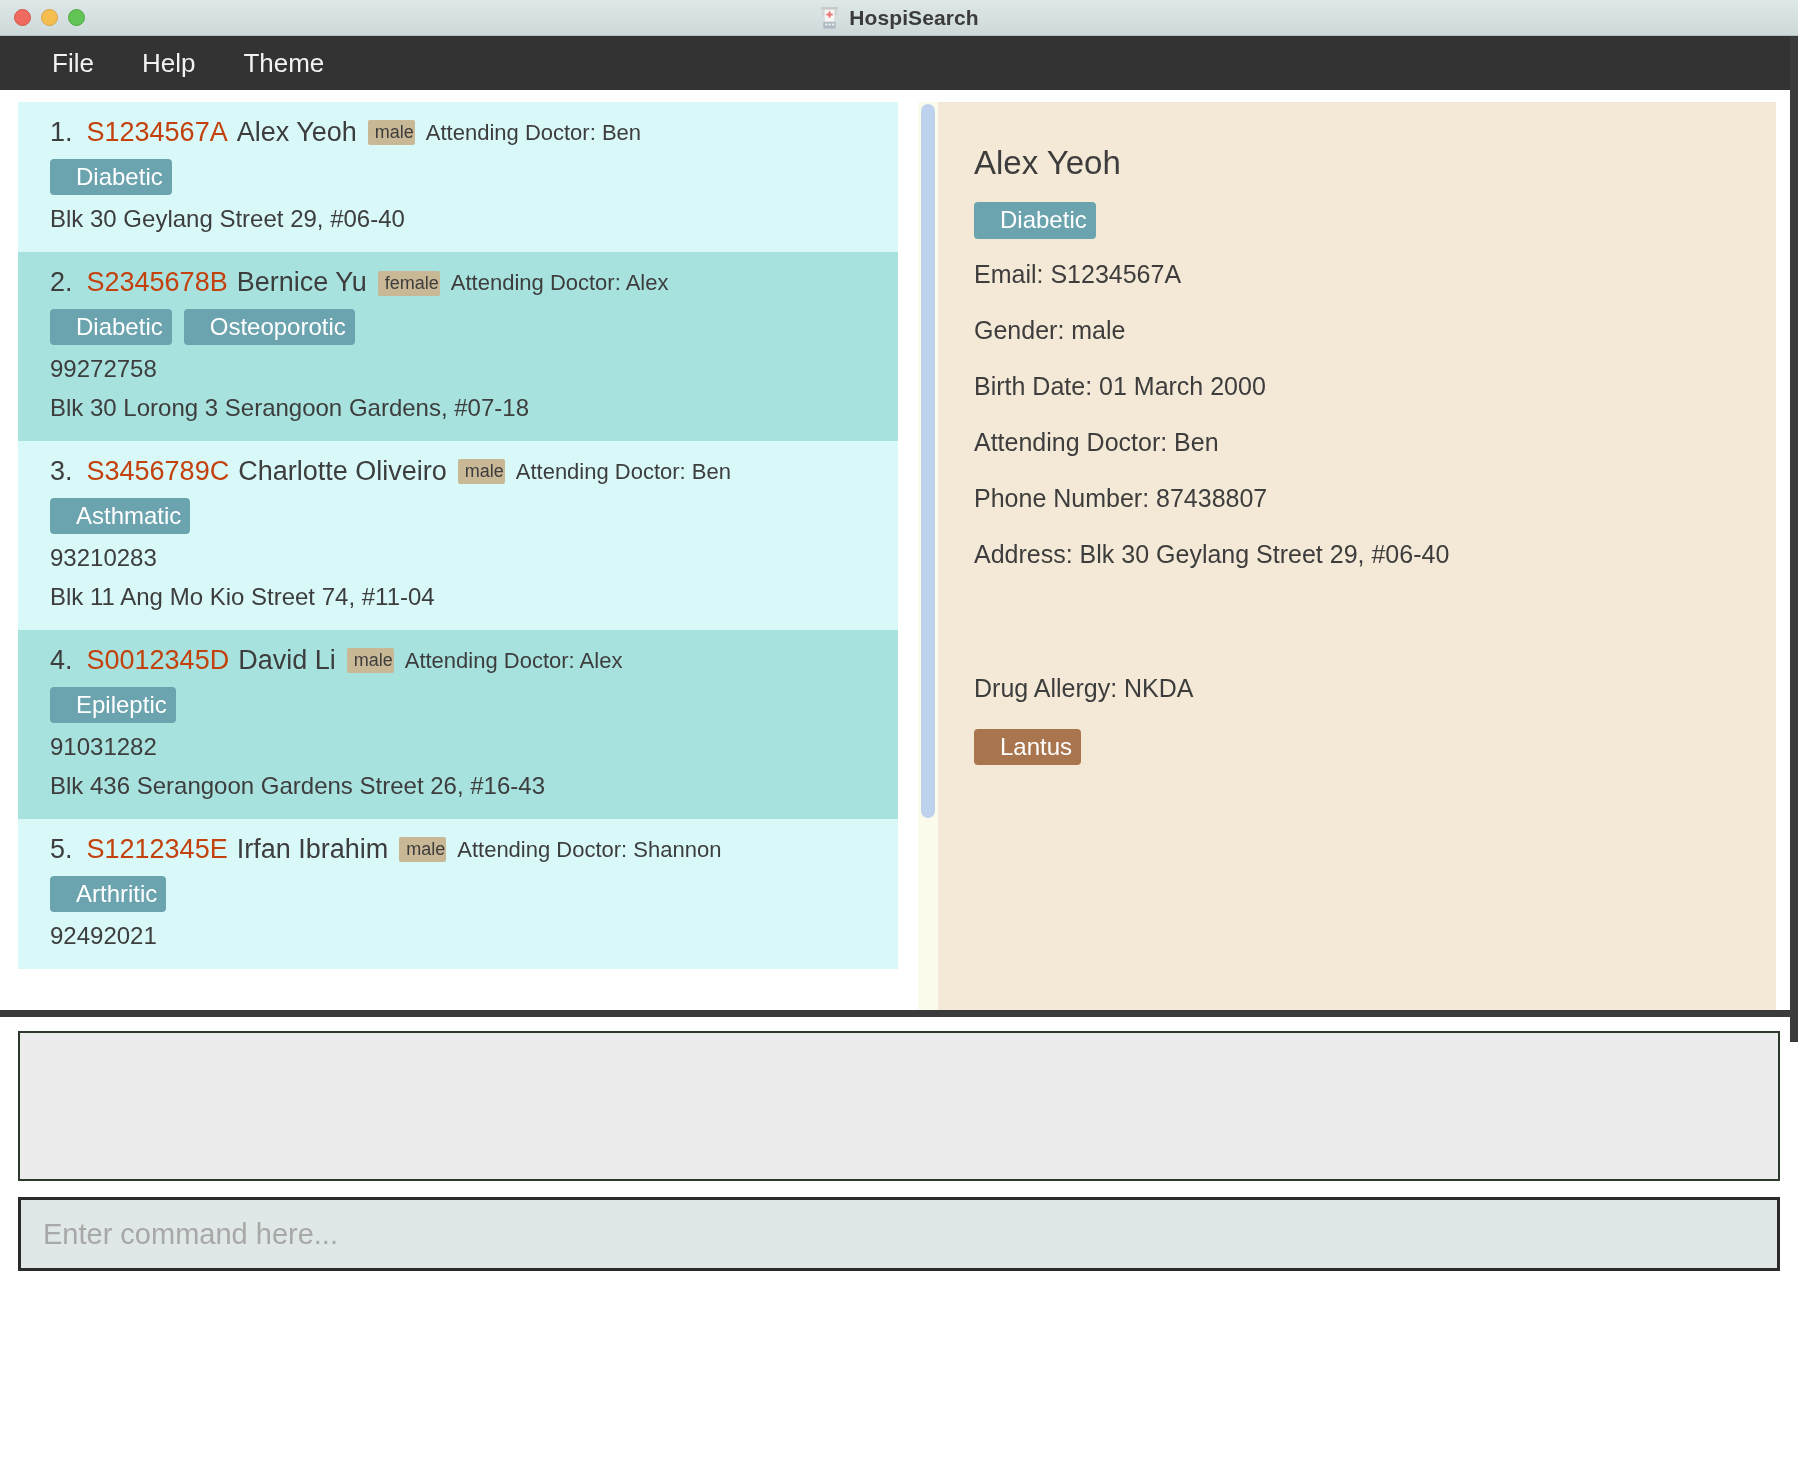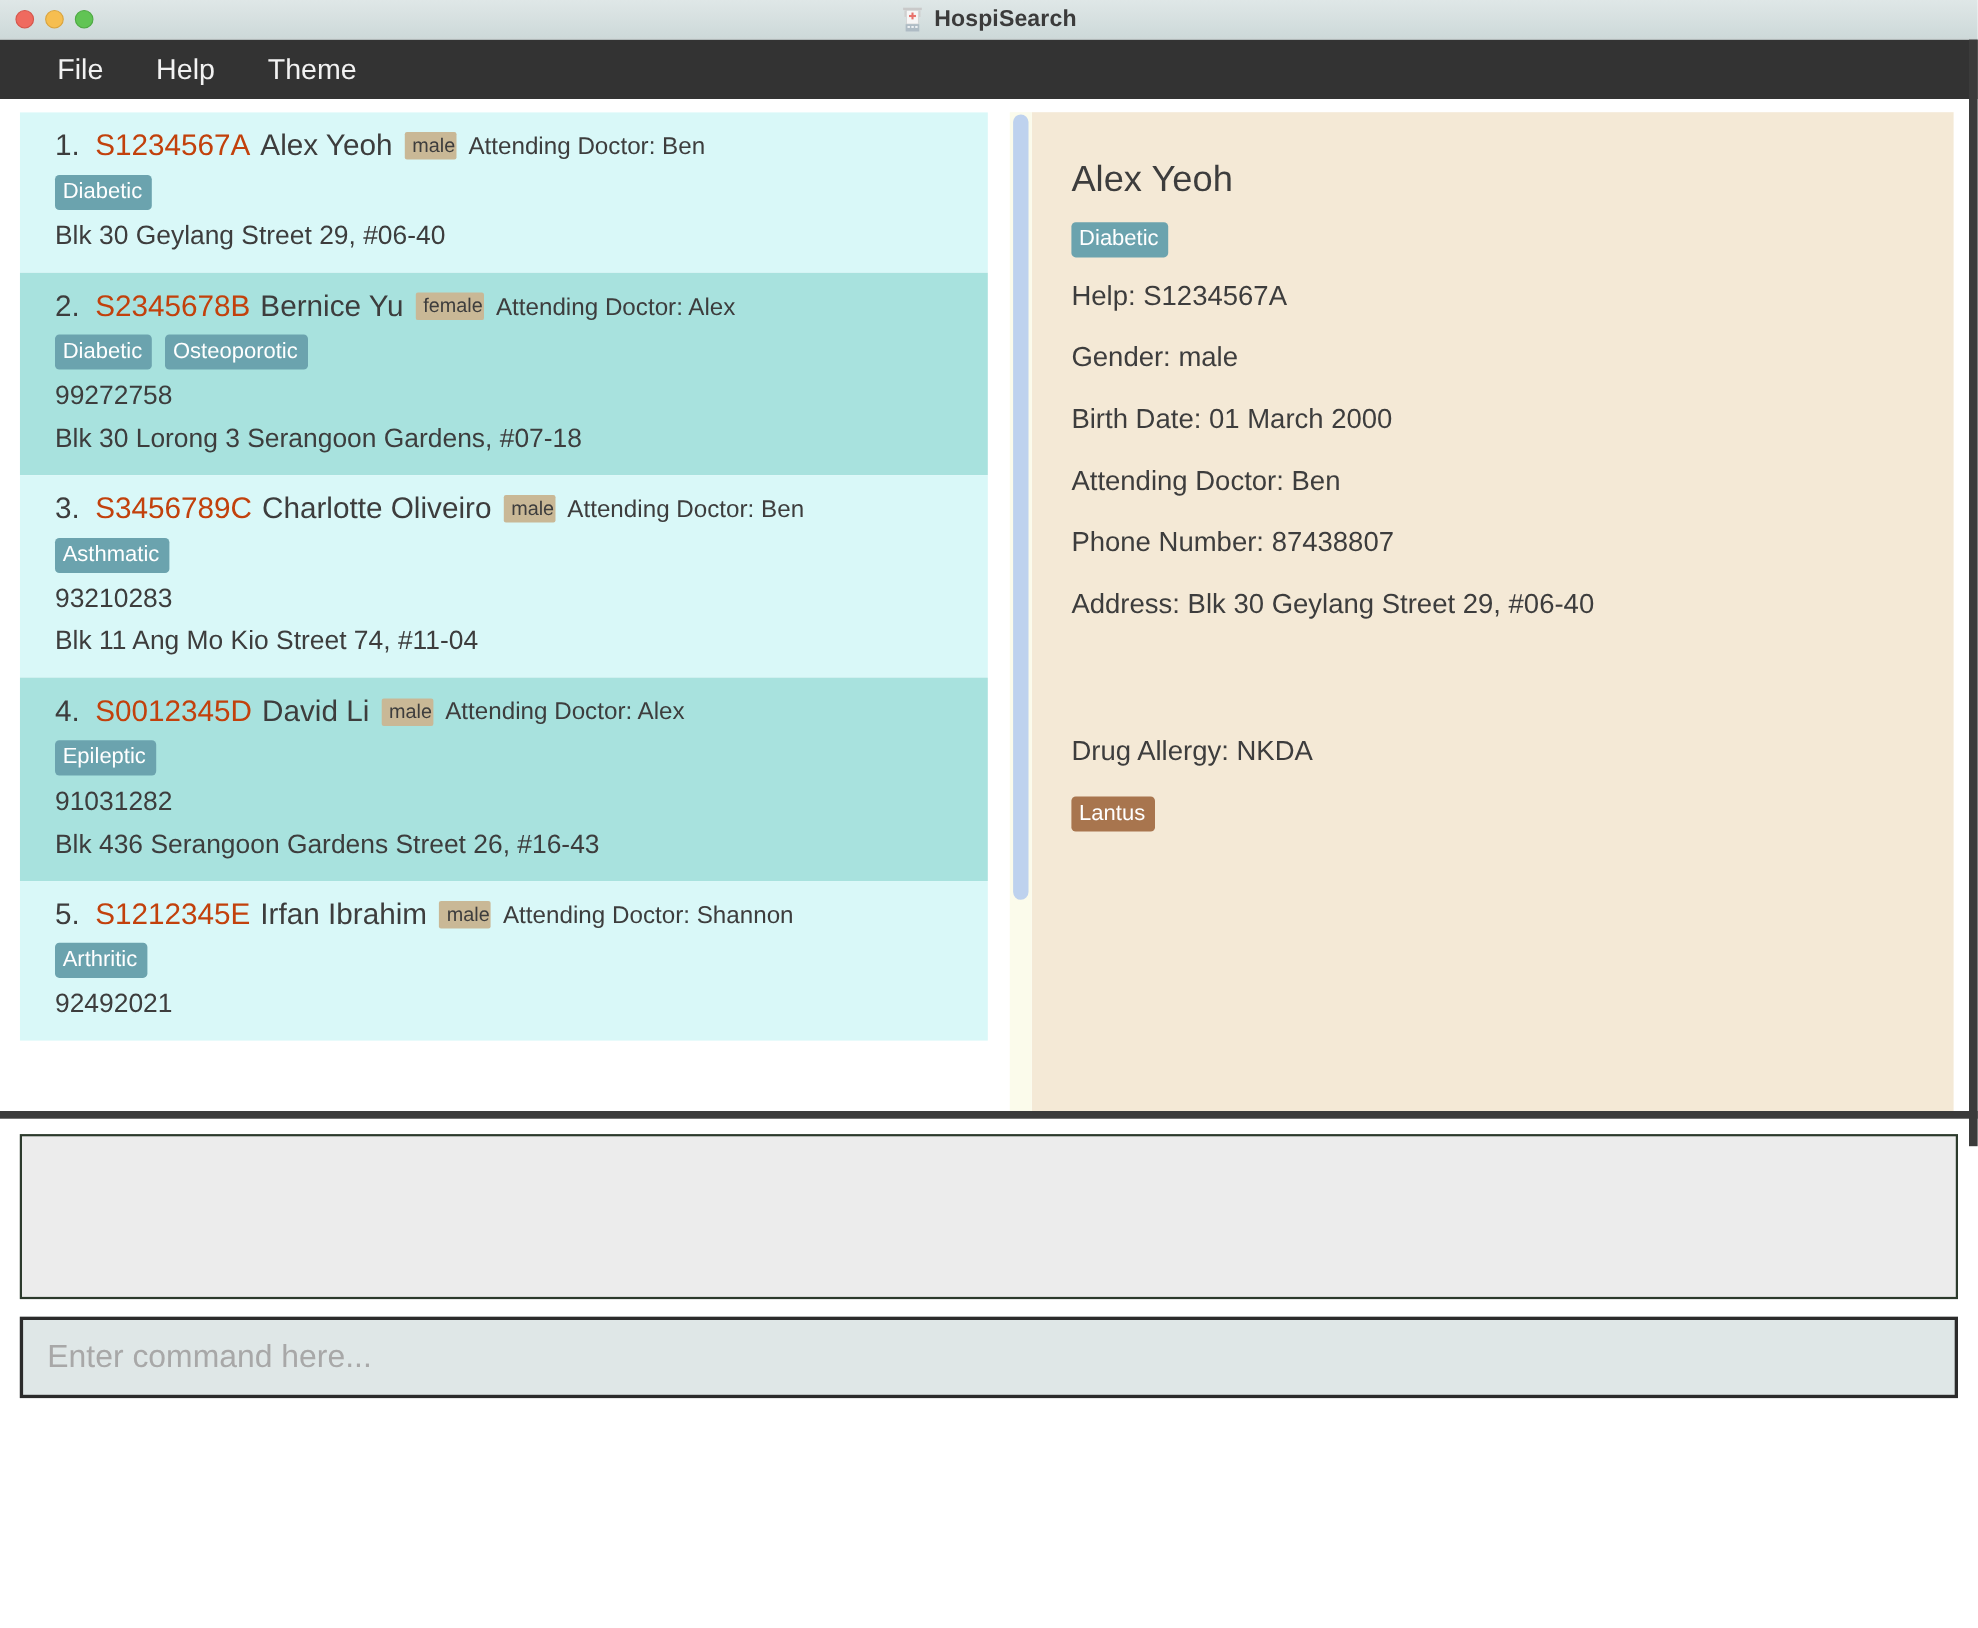--- a/index.html
+++ b/index.html
@@ -112,22 +112,22 @@
     line-height: 1;
     border-radius: 2px;
   }
   .pc-doctor { font-size: 22px; color: #3d3d3d; }
 
   .tag-row { margin-top: 9px; display: flex; gap: 12px; flex-wrap: wrap; }
   .tag {
     display: inline-block;
     background: #6ba3ae;
     color: #ffffff;
-    font-size: 20px;
-    padding: 4px 9px 5px 7px;
+    font-size: 24px;
+    padding: 4px 9px 5px 26px;
     border-radius: 4px;
     line-height: 1.15;
   }
   .tag.allergy { background: #a8754e; }
 
   .pc-phone, .pc-address {
     font-size: 24px; color: #3d3d3d; margin-top: 10px; line-height: 1.2;
   }
 
   
@@ -321,21 +321,21 @@
 
     <div class="scroll-gutter">
       <div class="scroll-thumb"></div>
     </div>
 
     <div class="detail-col">
       <div class="detail-name">Alex Yeoh</div>
       <div class="detail-tagrow">
         <span class="tag">Diabetic</span>
       </div>
-      <div class="detail-line">Help: S1234567A</div>
+      <div class="detail-line">Email: S1234567A</div>
       <div class="detail-line">Gender: male</div>
       <div class="detail-line">Birth Date: 01 March 2000</div>
       <div class="detail-line">Attending Doctor: Ben</div>
       <div class="detail-line">Phone Number: 87438807</div>
       <div class="detail-line">Address: Blk 30 Geylang Street 29, #06-40</div>
       <div class="detail-spacer"></div>
       <div class="detail-line">Drug Allergy: NKDA</div>
       <div class="detail-tagrow">
         <span class="tag allergy">Lantus</span>
       </div>

